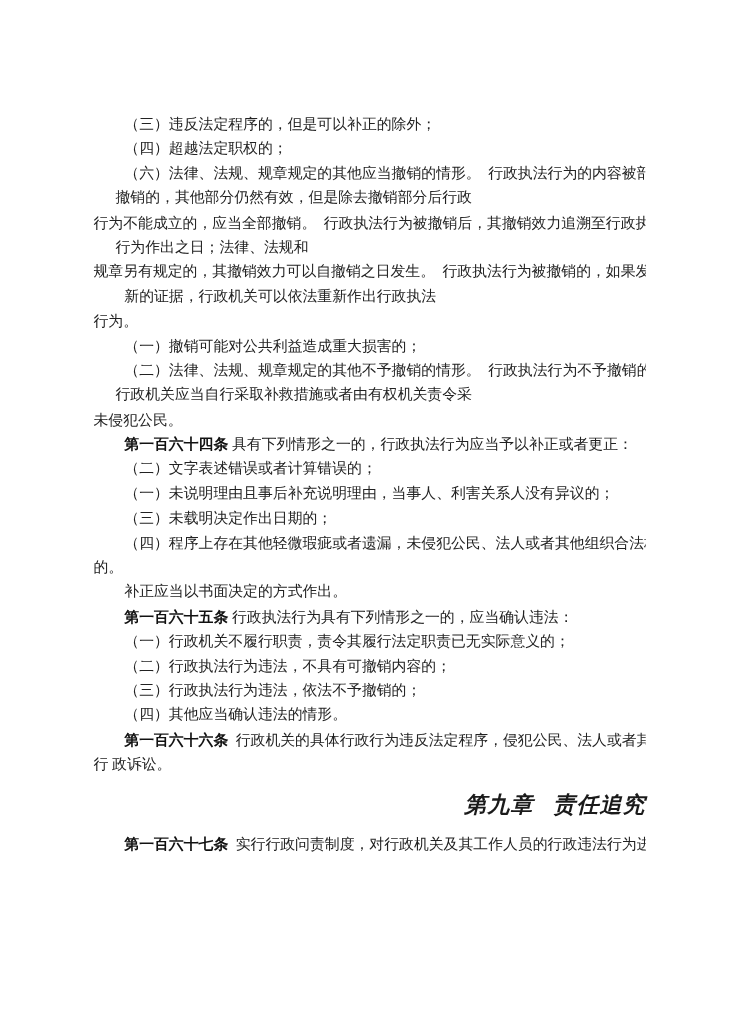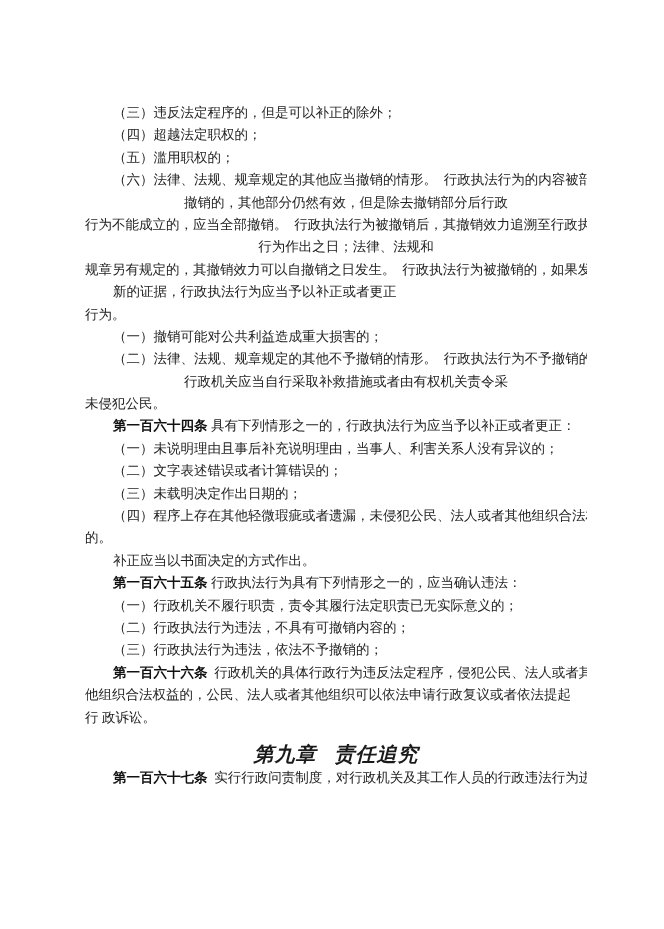--- a/index.html
+++ b/index.html
@@ -22,70 +22,69 @@
     width: 502px;
   }
   p.ln {
     margin: 0;
     height: 22.4px;
     line-height: 22.4px;
     font-size: 13.5px;
     white-space: pre;
     overflow: hidden;
   }
-  p.ln.i1 { padding-left: 20px; text-align: center; }
+  p.ln.i1 { padding-left: 20px; }
   p.ln.i2 { padding-left: 28px; }
   .art {
     font-family: "Liberation Sans", "DejaVu Sans", sans-serif;
     font-weight: 700;
     color: #111111;
   }
   h2.chapter {
     margin: 12px 0 0 0;
     height: 26px;
     line-height: 26px;
-    text-align: center;
+    text-align: right;
     font-size: 20px;
     font-style: italic;
     font-weight: 600;
     color: #1a1a1a;
     white-space: pre;
     letter-spacing: 1px;
   }
-  p.ln.after-chapter { }
+  p.ln.after-chapter { margin-top: 12px; }
 </style>
 </head>
 <body>
 
 <div class="doc">
   <p class="ln i2"><span>（三）违反法定程序的，但是可以补正的除外；</span></p>
   <p class="ln i2"><span>（四）超越法定职权的；</span></p>
-  <p class="ln i2"><span>（五）滥用职权的；</span></p>
   <p class="ln i2"><span>（六）法律、法规、规章规定的其他应当撤销的情形。  行政执法行为的内容被部分</span></p>
   <p class="ln i1"><span>撤销的，其他部分仍然有效，但是除去撤销部分后行政</span></p>
   <p class="ln"><span>行为不能成立的，应当全部撤销。  行政执法行为被撤销后，其撤销效力追溯至行政执法</span></p>
   <p class="ln i1"><span>行为作出之日；法律、法规和</span></p>
   <p class="ln"><span>规章另有规定的，其撤销效力可以自撤销之日发生。  行政执法行为被撤销的，如果发现</span></p>
-  <p class="ln i2"><span>新的证据，行政执法行为应当予以补正或者更正</span></p>
+  <p class="ln i2"><span>新的证据，行政机关可以依法重新作出行政执法</span></p>
   <p class="ln"><span>行为。</span></p>
   <p class="ln i2"><span>（一）撤销可能对公共利益造成重大损害的；</span></p>
   <p class="ln i2"><span>（二）法律、法规、规章规定的其他不予撤销的情形。  行政执法行为不予撤销的，</span></p>
   <p class="ln i1"><span>行政机关应当自行采取补救措施或者由有权机关责令采</span></p>
   <p class="ln"><span>未侵犯公民。</span></p>
   <p class="ln i2"><b class="art">第一百六十四条</b><span> 具有下列情形之一的，行政执法行为应当予以补正或者更正：</span></p>
+  <p class="ln i2"><span>（二）文字表述错误或者计算错误的；</span></p>
   <p class="ln i2"><span>（一）未说明理由且事后补充说明理由，当事人、利害关系人没有异议的；</span></p>
-  <p class="ln i2"><span>（二）文字表述错误或者计算错误的；</span></p>
   <p class="ln i2"><span>（三）未载明决定作出日期的；</span></p>
   <p class="ln i2"><span>（四）程序上存在其他轻微瑕疵或者遗漏，未侵犯公民、法人或者其他组织合法权 利</span></p>
   <p class="ln"><span>的。</span></p>
   <p class="ln i2"><span>补正应当以书面决定的方式作出。</span></p>
   <p class="ln i2"><b class="art">第一百六十五条</b><span> 行政执法行为具有下列情形之一的，应当确认违法：</span></p>
   <p class="ln i2"><span>（一）行政机关不履行职责，责令其履行法定职责已无实际意义的；</span></p>
   <p class="ln i2"><span>（二）行政执法行为违法，不具有可撤销内容的；</span></p>
   <p class="ln i2"><span>（三）行政执法行为违法，依法不予撤销的；</span></p>
+  <p class="ln i2"><span>（四）其他应当确认违法的情形。</span></p>
   <p class="ln i2"><b class="art">第一百六十六条</b><span>  行政机关的具体行政行为违反法定程序，侵犯公民、法人或者其</span></p>
-  <p class="ln"><span>他组织合法权益的，公民、法人或者其他组织可以依法申请行政复议或者依法提起</span></p>
   <p class="ln"><span>行 政诉讼。</span></p>
 
   <h2 class="chapter">第九章   责任追究</h2>
 
   <p class="ln i2 after-chapter"><b class="art">第一百六十七条</b><span>  实行行政问责制度，对行政机关及其工作人员的行政违法行为进</span></p>
 </div>
 
 </body></html>

